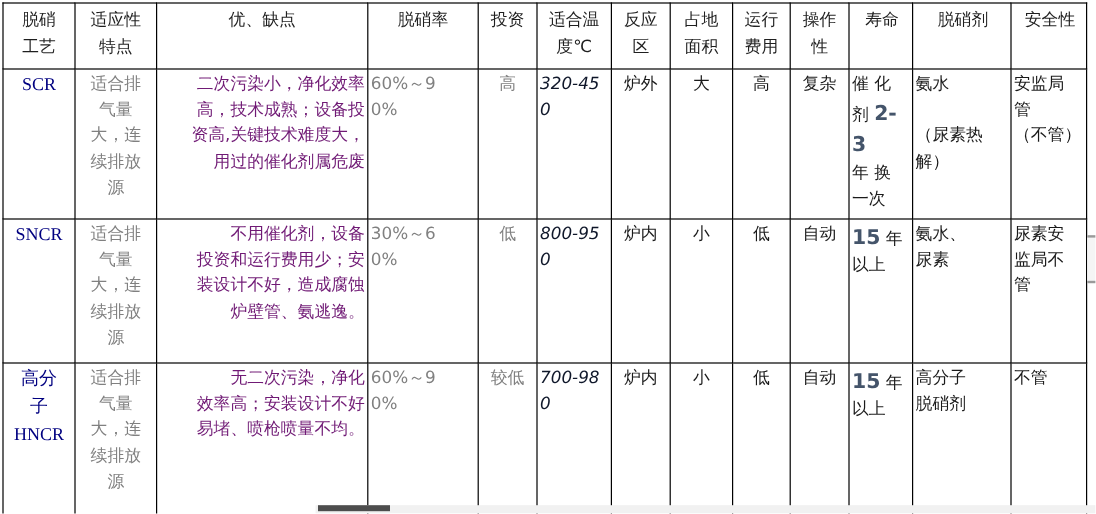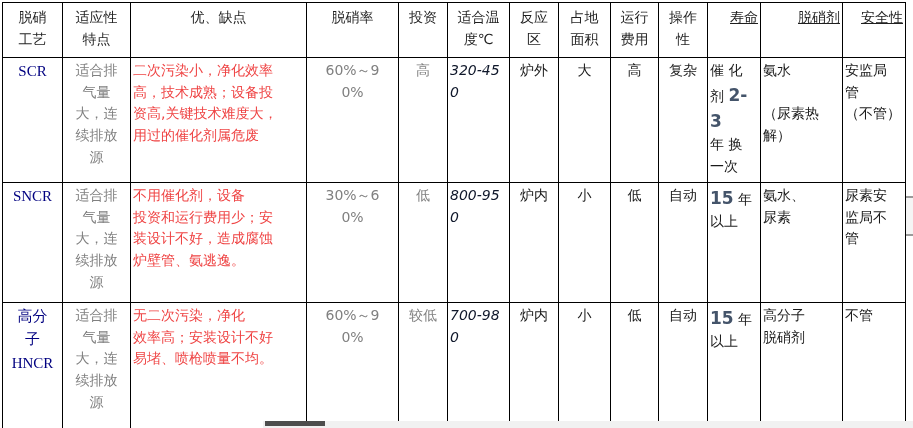--- a/index.html
+++ b/index.html
@@ -26,42 +26,42 @@
     padding: 2px 2px;
     overflow: hidden;
     vertical-align: top;
     font-weight: normal;
   }
   .cell-text { white-space: pre-line; line-height: 1.55; }
 
   
   tr.header-row { height: 55px; }
   tr.header-row th { text-align: center; color: #1f1f1f; vertical-align: top; padding-top: 4px; }
-  tr.header-row th.h-left { text-align: right; padding-left: 4px; text-decoration: underline; }
+  tr.header-row th.h-left { text-align: center; padding-left: 4px; }
 
   
   tr.row-1 { height: 125px; padding-left: 17px; }
   tr.row-2 { height: 120px; }
   tr.row-3 { height: 137px; }
 
   td.c-process {
     vertical-align: middle; text-align: center;
     font-family: "Liberation Serif", "DejaVu Sans", serif;
     font-weight: bold; color: #000080; font-size: 15px;
   }
   td.c-adapt {
     vertical-align: middle; text-align: center;
     color: #808080;
   }
   td.c-pros {
+    vertical-align: middle; text-align: right;
+    color: #701a75; padding: 0 1px;
+  }
+  td.c-rate {
     vertical-align: middle; text-align: left;
-    color: #ef4444; padding: 0 1px;
-  }
-  td.c-rate {
-    vertical-align: middle; text-align: center;
     color: #808080;
   }
   td.c-invest {
     vertical-align: middle; text-align: center;
     color: #808080;
   }
   td.c-temp {
     font-weight: bold; color: #0f172a; font-style: italic;
   }
   td.c-mid { text-align: center; }

